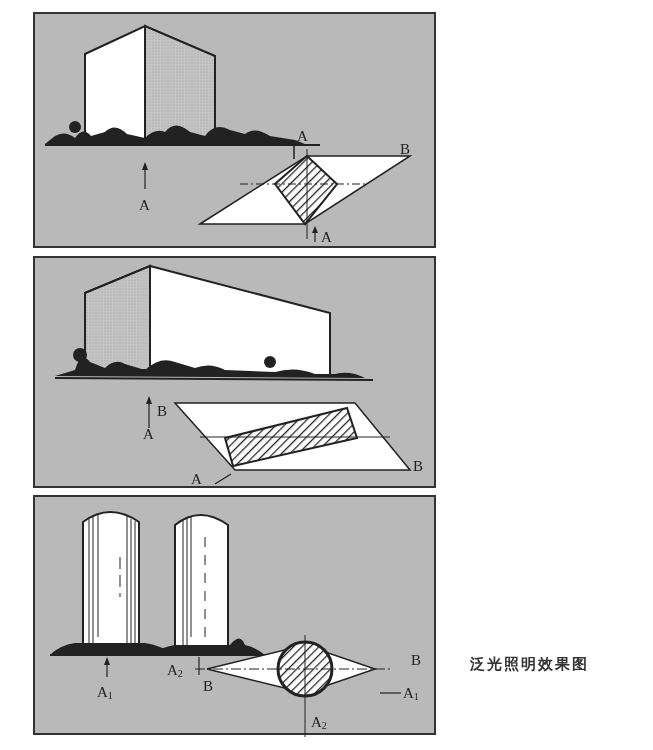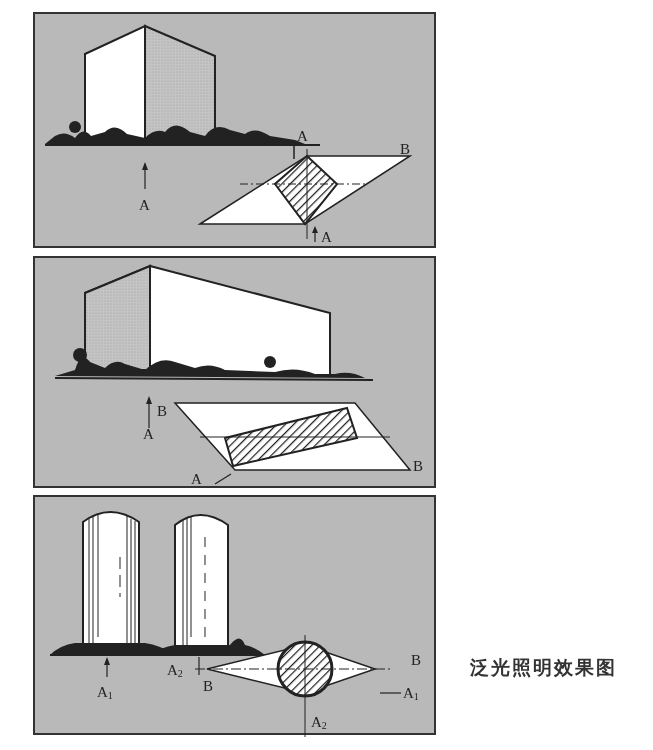--- a/index.html
+++ b/index.html
@@ -1,21 +1,21 @@
 <!DOCTYPE html>
 <html><head>
 <meta charset="utf-8">
 <style>
   html,body{margin:0;padding:0;background:#fff;}
   body{width:653px;height:750px;position:relative;overflow:hidden;font-family:"Liberation Serif","DejaVu Serif",serif;}
   .panel{position:absolute;left:33px;width:403px;background:#b9b9b9;border:2px solid #333;box-sizing:border-box;}
   .panel svg{position:absolute;left:0;top:0;}
   .lbl{font-family:"Liberation Serif",serif;font-size:15px;fill:#222;}
   .sub{font-size:10px;}
-  .caption{position:absolute;left:470px;top:655px;font-family:"DejaVu Sans",sans-serif;font-size:19px;font-weight:bold;color:#333;letter-spacing:2px;}
+  .caption{position:absolute;left:470px;top:655px;font-family:"DejaVu Sans",sans-serif;font-size:15px;font-weight:bold;color:#333;letter-spacing:2px;}
 </style>
 </head>
 <body>
 
 <div class="panel" style="top:12px;height:236px;">
   <svg width="403" height="236" viewBox="0 0 403 236">
     <defs>
       <pattern id="hatch" width="6" height="6" patternUnits="userSpaceOnUse" patternTransform="rotate(45)">
         <rect width="6" height="6" fill="#fff"></rect>
         <line x1="0" y1="0" x2="0" y2="6" stroke="#222" stroke-width="2.5"></line>

